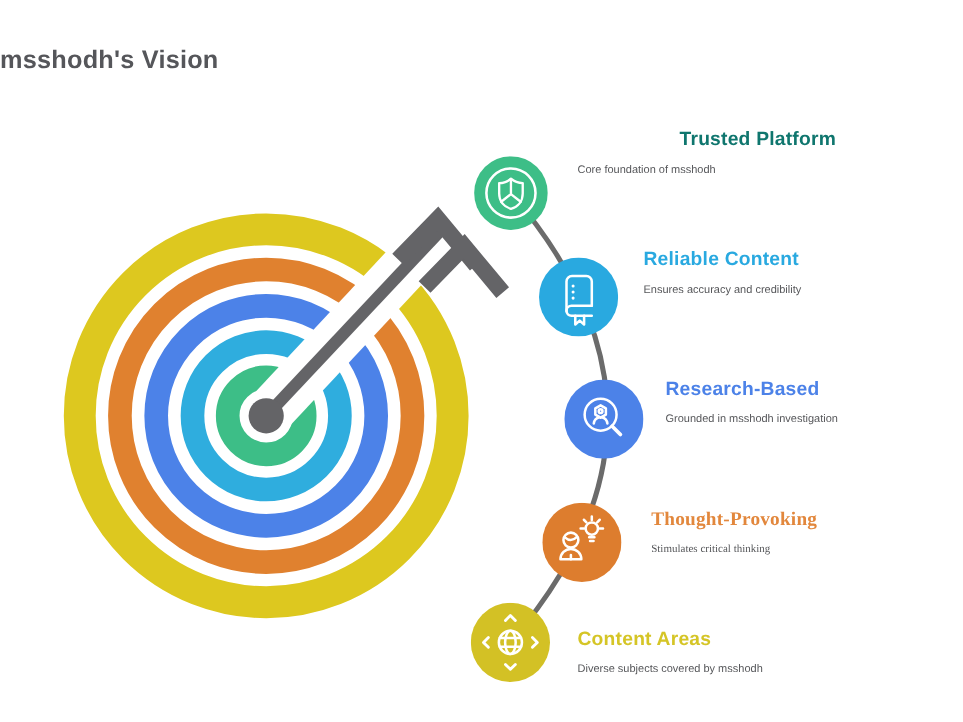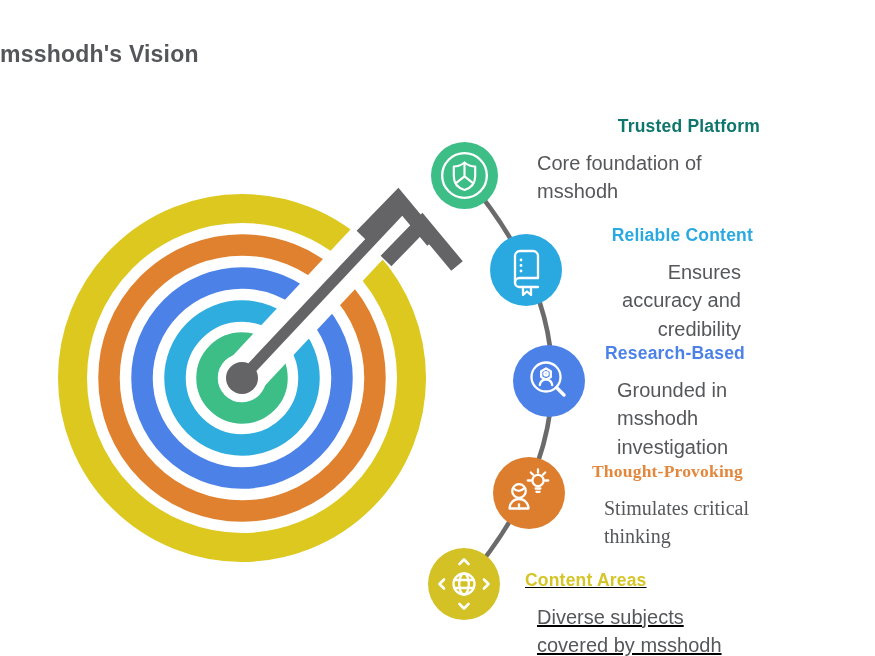--- a/index.html
+++ b/index.html
@@ -6,27 +6,27 @@
   body{font-family:"Liberation Sans", sans-serif;}
   .stage{position:relative;width:875px;height:656px;background:#fff;overflow:hidden;}
   .page-title{
     position:absolute;left:0;top:41px;width:875px;text-align:left;
     font-size:23px;font-weight:bold;color:#55565a;letter-spacing:.2px;
   }
   .bg-art{position:absolute;left:0;top:0;z-index:1;}
   .badge{position:absolute;z-index:3;}
   .item-text{position:absolute;z-index:4;}
   .item-heading{font-size:17.5px;font-weight:bold;margin:0 0 11px 0;letter-spacing:.2px;}
-  .item-desc{font-size:20px;color:#56575a;line-height:1.42;margin:12px;}
+  .item-desc{font-size:10px;color:#56575a;line-height:1.42;margin:0;}
   .accent-0{color:#0f766e;text-align:right;}
   .accent-1{color:#29a9e0;}
   .accent-2{color:#4c82e8;}
   .accent-3{color:#e2873c;}
   .accent-4{color:#d5c526;}
-  .w1{width:235px;} .w2{width:168px;text-align:right;} .w3{width:175px;} .w4{width:215px;font-family:Liberation Serif, serif;} .w5{width:212px;text-decoration:underline;}
+  .w1{width:235px;} .w2{width:168px;} .w3{width:175px;} .w4{width:215px;font-family:Liberation Serif, serif;} .w5{width:212px;}
   .glyph{stroke:#ffffff;fill:none;stroke-width:2.3;stroke-linecap:round;stroke-linejoin:round;}
 </style>
 </head>
 <body>
 
 <div class="stage">
 
   <div class="page-title">msshodh's Vision</div>
 
   <svg class="bg-art" width="875" height="656" viewBox="0 0 875 656">

